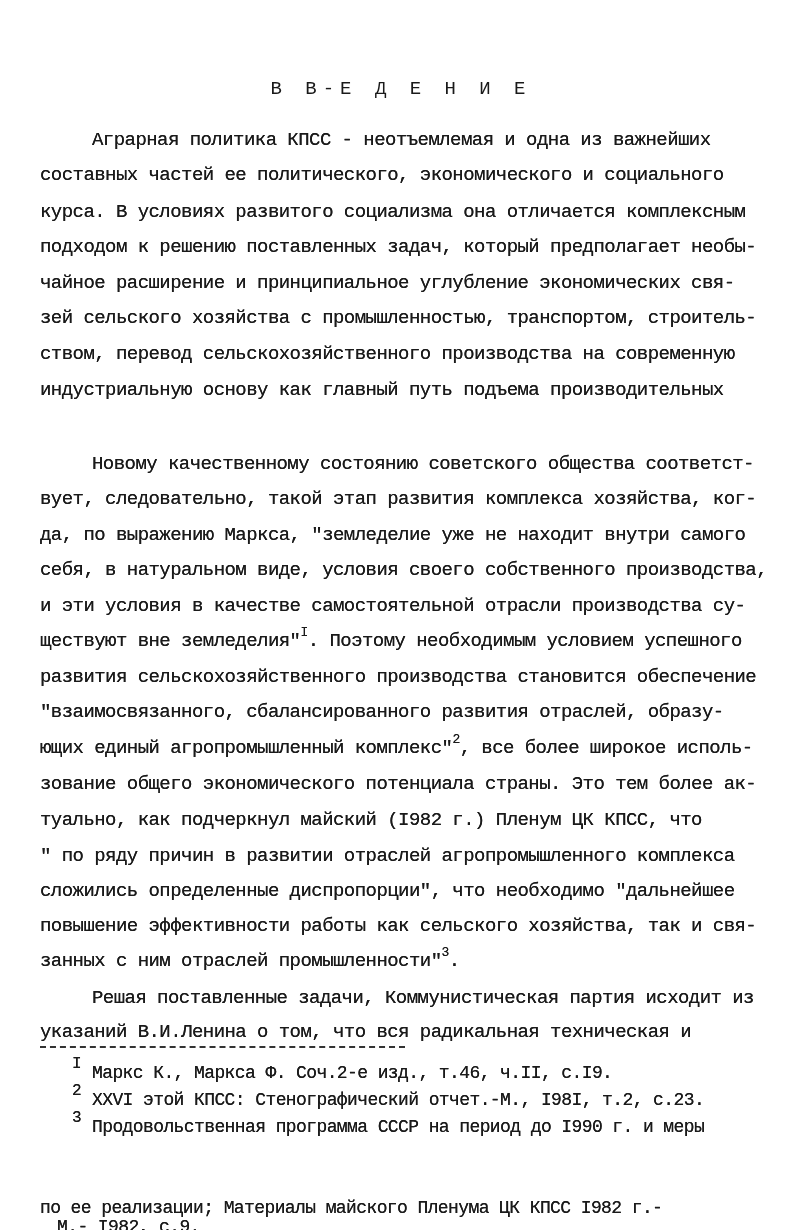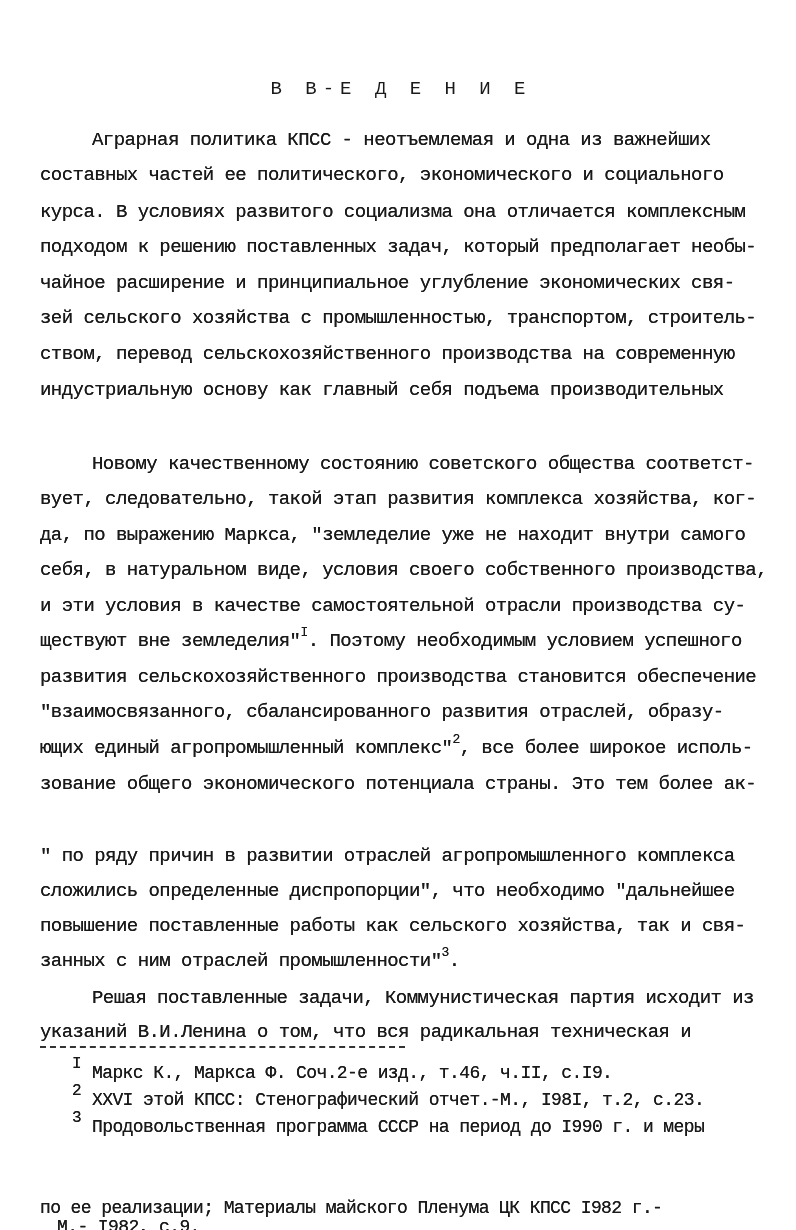--- a/index.html
+++ b/index.html
@@ -87,39 +87,40 @@
 
   <h1 class="title">В В-Е Д Е Н И Е</h1>
 
   <div class="line indent" style="top:128px">Аграрная политика КПСС - неотъемлемая и одна из важнейших</div>
   <div class="line" style="top:163px">составных частей ее политического, экономического и социального</div>
   <div class="line" style="top:200px">курса.  В условиях развитого социализма она отличается комплексным</div>
   <div class="line" style="top:235px">подходом к решению поставленных задач, который предполагает необы-</div>
   <div class="line" style="top:271px">чайное расширение и принципиальное углубление экономических свя-</div>
   <div class="line" style="top:306px">зей сельского хозяйства с промышленностью, транспортом, строитель-</div>
   <div class="line" style="top:342px">ством, перевод сельскохозяйственного производства на современную</div>
-  <div class="line" style="top:378px">индустриальную основу как главный себя подъема производительных</div>
+  <div class="line" style="top:378px">индустриальную основу как главный путь подъема производительных</div>
 
   <div class="line indent" style="top:452px">Новому качественному состоянию советского общества соответст-</div>
   <div class="line" style="top:487px">вует, следовательно, такой этап развития комплекса хозяйства, ког-</div>
   <div class="line" style="top:523px">да, по выражению Маркса, "земледелие уже не находит внутри самого</div>
   <div class="line" style="top:558px">себя, в натуральном виде, условия своего собственного производства,</div>
   <div class="line" style="top:594px">и эти условия в качестве самостоятельной отрасли производства су-</div>
   <div class="line" style="top:629px">
     <span>ществуют вне земледелия"</span><sup>I</sup><span>. Поэтому необходимым условием успешного</span>
   </div>
   <div class="line" style="top:665px">развития сельскохозяйственного производства становится обеспечение</div>
   <div class="line" style="top:700px">"взаимосвязанного, сбалансированного развития отраслей, образу-</div>
   <div class="line" style="top:736px">
     <span>ющих единый агропромышленный комплекс"</span><sup>2</sup><span>, все более широкое исполь-</span>
   </div>
   <div class="line" style="top:772px">зование общего экономического потенциала страны. Это тем более ак-</div>
+  <div class="line" style="top:808px">туально, как подчеркнул майский (I982 г.) Пленум ЦК КПСС, что</div>
   <div class="line" style="top:844px">" по ряду причин в развитии отраслей агропромышленного комплекса</div>
   <div class="line" style="top:879px">сложились определенные диспропорции", что необходимо "дальнейшее</div>
-  <div class="line" style="top:914px">повышение поставленные работы как сельского хозяйства, так и свя-</div>
+  <div class="line" style="top:914px">повышение эффективности работы как сельского хозяйства, так и свя-</div>
   <div class="line" style="top:949px">
     <span>занных с ним отраслей промышленности"</span><sup>3</sup><span>.</span>
   </div>
 
   <div class="line indent" style="top:986px">Решая поставленные задачи, Коммунистическая партия исходит из</div>
   <div class="line" style="top:1020px">указаний В.И.Ленина о том, что вся радикальная техническая и</div>
 
   <div class="separator"></div>
 
   <div class="fn" style="top:1056px; left:0; width:796px; height:24px;">

